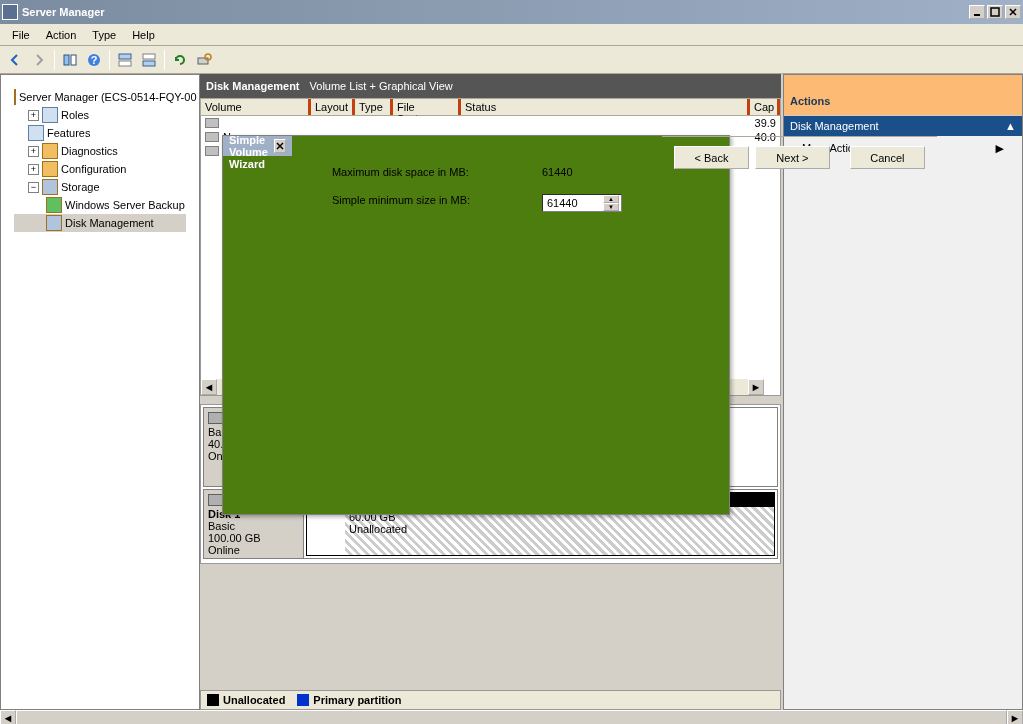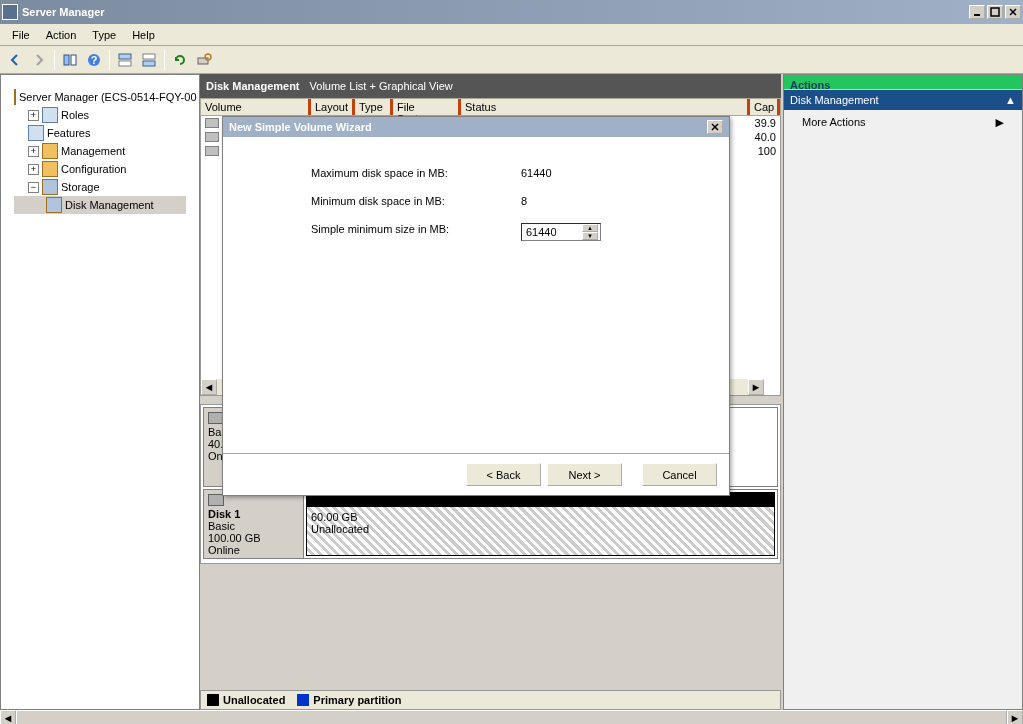--- a/index.html
+++ b/index.html
@@ -47,40 +47,40 @@
 .disk-area { background: #fff; border: 1px solid #999; margin-top: 4px; padding: 2px; }
 .disk-row { display: flex; height: 70px; border: 1px solid #808080; margin-bottom: 2px; }
 .disk-info { width: 100px; background: #d4d0c8; padding: 4px; border-right: 1px solid #808080; }
 .disk-info .dname { font-weight: bold; }
 .disk-info .dicon { width: 16px; height: 12px; background: #b0b0b0; border: 1px solid #606060; margin-bottom: 2px; }
 .partition { flex: 1; border: 1px solid #000; margin: 2px; }
 .partition .phead { height: 14px; }
 .partition.primary .phead { background: #0033cc; }
 .partition.unalloc .phead { background: #000; }
 .partition .pbody { padding: 4px; background: #fff; height: calc(100% - 14px); }
-.partition.unalloc .pbody { background: repeating-linear-gradient(45deg, #fff, #fff 3px, #ccc 3px, #ccc 6px); }
+.partition.unalloc .pbody { background: repeating-linear-gradient(45deg, #fff, #fff 3px, #ccc 3px, #ccc 6px); margin-left: 38px; }
 .partition .pbody .pn { font-weight: bold; }
 
 .legend { height: 20px; display: flex; align-items: center; padding: 0 6px; background: #ece9d8; border: 1px solid #999; }
 .legend .sw { width: 12px; height: 12px; margin-right: 4px; }
 .legend .lbl { margin-right: 12px; font-weight: bold; }
 
 .rightpane { width: 240px; background: #f0f0f0; border: 1px solid #808080; display: flex; flex-direction: column; margin-left: 2px; }
-.rightpane .rh { height: 15px; background: #22c55e; color: #18395b; font-weight: bold; padding: 4px 6px; border-bottom: 1px solid #ccc; }
+.rightpane .rh { height: 40px; background: #fdba74; color: #18395b; font-weight: bold; padding: 20px 6px; border-bottom: 1px solid #ccc; }
 .rightpane .rsub { background: #1a4f8a; color: #fff; padding: 4px 6px; display: flex; justify-content: space-between; align-items: center; cursor: pointer; }
 .rightpane .ritem { padding: 6px 18px; cursor: pointer; display: flex; justify-content: space-between; }
 
-.wizard { position: absolute; top: 116px; left: 222px; width: 508px; height: 380px; background: #ffffff; border: 1px solid #808080; box-shadow: 2px 2px 4px rgba(0,0,0,0.3); display: flex; flex-direction: column; z-index: 100; }
+.wizard { position: absolute; top: 135px; left: 222px; width: 508px; height: 380px; background: #4d7c0f; border: 1px solid #808080; box-shadow: 2px 2px 4px rgba(0,0,0,0.3); display: flex; flex-direction: row; z-index: 100; }
 .wizard .wtitle { height: 20px; background: #9fb0c7; color: #fff; padding: 2px 6px; font-weight: bold; display: flex; align-items: center; }
 .wizard .wtitle .spacer { flex: 1; }
 .wizard .whead { background: #fff; padding: 10px 16px; border-bottom: 1px solid #aca899; }
 .wizard .whead .wt { font-weight: bold; }
 .wizard .whead .wd { padding-left: 16px; margin-top: 2px; }
 .wizard .wbody { flex: 1; padding: 30px 40px; }
-.wizard .wrow { display: flex; margin-bottom: 16px; margin-left: 48px; }
+.wizard .wrow { display: flex; margin-bottom: 16px; }
 .wizard .wrow .lbl { width: 210px; }
 .wizard .spinbox { display: flex; border: 1px inset #808080; width: 80px; background: #fff; }
 .wizard .spinbox input { border: none; width: 60px; padding: 2px 4px; outline: none; }
 .wizard .spinbtns { width: 16px; display: flex; flex-direction: column; }
 .wizard .spinbtns div { flex: 1; background: #d4d0c8; border: 1px outset #fff; display: flex; align-items: center; justify-content: center; font-size: 6px; cursor: pointer; }
 .wizard .wfoot { height: 42px; border-top: 1px solid #aca899; display: flex; align-items: center; justify-content: flex-end; padding: 0 12px; gap: 6px; }
 .wizard .wbtn { width: 75px; height: 23px; background: #ece9d8; border: 1px outset #fff; cursor: pointer; }
 
 .statusbar { height: 18px; background: #ece9d8; border-top: 1px solid #aca899; }
 .hscroll { height: 16px; background: #ece9d8; display: flex; }
@@ -182,31 +182,35 @@
           <div class="tree-icon role"></div>
           <span>Roles</span>
         </div>
       <div class="tree-item lv1">
           <div class="tree-icon role"></div>
           <span>Features</span>
         </div>
       <div class="tree-item lv1">
           <div class="expander">+</div>
           <div class="tree-icon"></div>
-          <span>Management</span>
+          <span>Diagnostics</span>
         </div>
       <div class="tree-item lv1">
           <div class="expander">+</div>
           <div class="tree-icon"></div>
           <span>Configuration</span>
         </div>
       <div class="tree-item lv1">
           <div class="expander">−</div>
           <div class="tree-icon store"></div>
           <span>Storage</span>
+        </div>
+      <div class="tree-item lv2">
+          <div class="tree-icon" style="background:#60c060"></div>
+          <span>Windows Server Backup</span>
         </div>
       <div class="tree-item lv2 sel">
           <div class="tree-icon store"></div>
           <span>Disk Management</span>
         </div>
     </div>
   </div>
 
   <div class="centerpane">
     <div class="dm-header">
@@ -312,24 +316,20 @@
           <line x1="8" y1="2" x2="2" y2="8" stroke="#000" stroke-width="1.5"></line>
         </svg>
       </div>
   </div>
   <div class="wbody">
     <div class="wrow">
       <div class="lbl">Maximum disk space in MB:</div>
       <div>61440</div>
     </div>
     <div class="wrow">
-      <div class="lbl">Minimum disk space in MB:</div>
-      <div>8</div>
-    </div>
-    <div class="wrow">
       <div class="lbl">Simple minimum size in MB:</div>
       <div class="spinbox">
         <input type="text" value="61440" style="">
         <div class="spinbtns">
           <div>▲</div>
           <div>▼</div>
         </div>
       </div>
     </div>
   </div>

